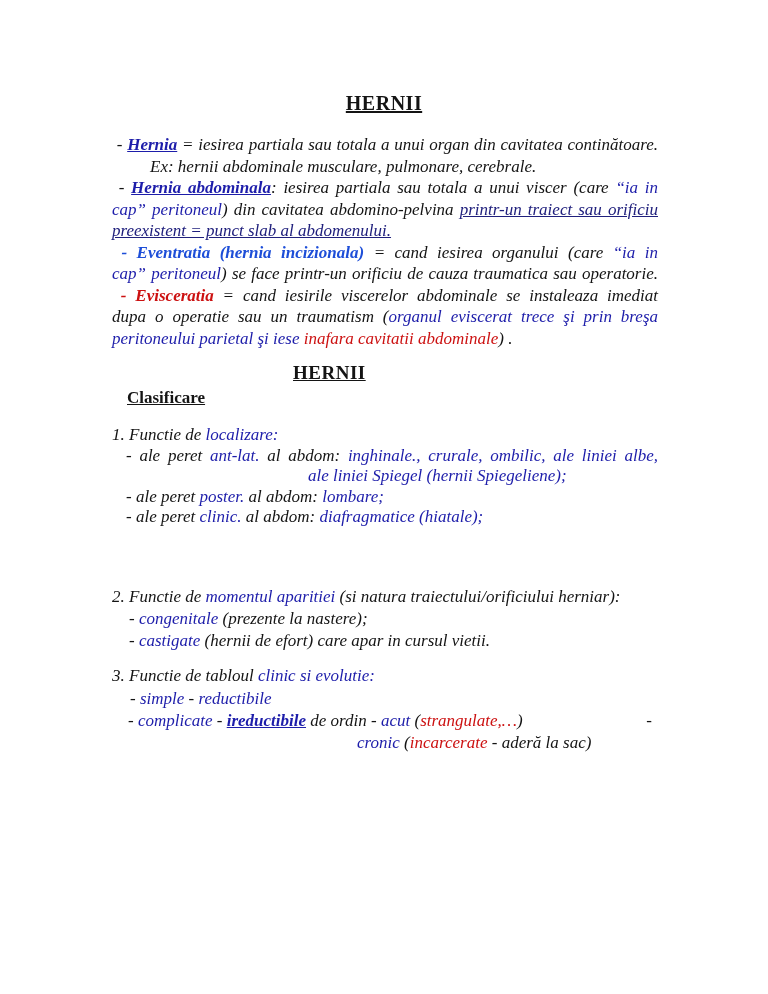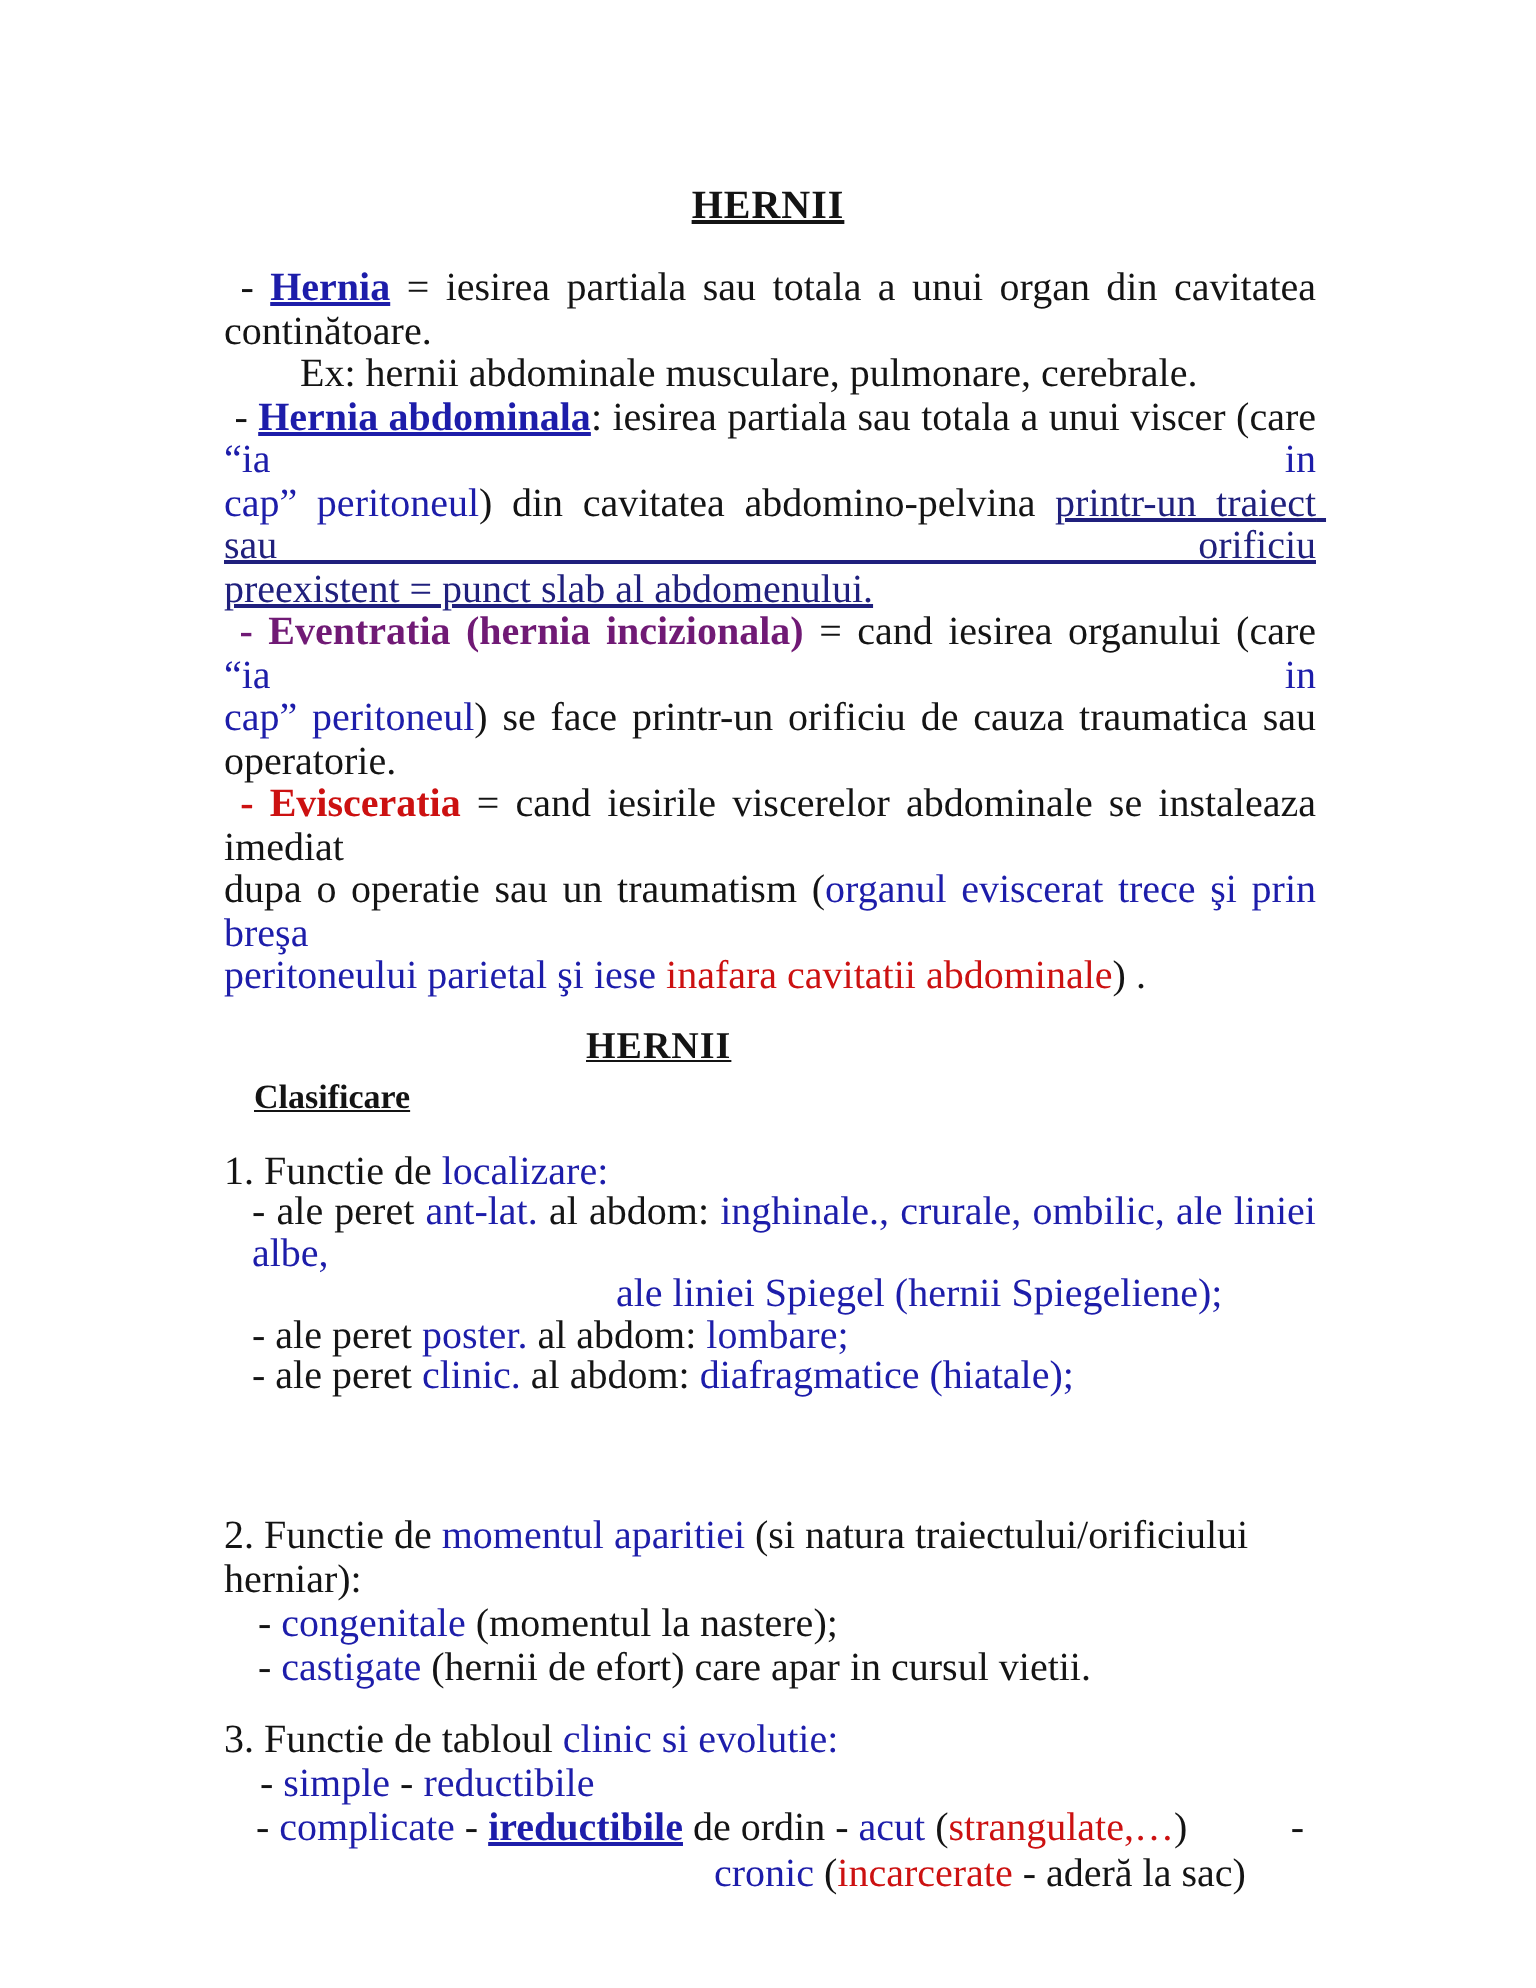--- a/index.html
+++ b/index.html
@@ -3,21 +3,21 @@
 <meta charset="utf-8">
 <style>
   html,body{margin:0;padding:0;background:#e8e8e8;}
   .page{
     width:768px;height:994px;background:#ffffff;position:relative;
     margin:0 auto;overflow:hidden;
     font-family:"Liberation Serif","DejaVu Serif",serif;
     color:#141414;
   }
   .content{padding-left:112px;padding-right:110px;}
-  .line{position:relative;font-size:20px;line-height:21.5px;white-space:pre-wrap;}
+  .line{position:relative;font-size:17px;line-height:21.5px;white-space:pre-wrap;font-style:italic;}
   .just{text-align:justify;text-align-last:justify;}
   .w{font-weight:bold;}
   .u{text-decoration:underline;}
   .seg-right{position:absolute;right:6px;}
   .title1{margin-top:90px;text-align:center;font-size:20px;line-height:26px;}
   .title1 span{font-weight:bold;text-decoration:underline;letter-spacing:0.5px;}
   .title2{margin-top:12px;padding-left:293px;font-size:19px;line-height:24px;}
   .title2 span{font-weight:bold;text-decoration:underline;letter-spacing:0.5px;}
   .h-clasificare{margin-top:2px;padding-left:127px;font-size:17px;line-height:22px;}
   .h-clasificare span{font-weight:bold;text-decoration:underline;}
@@ -39,42 +39,42 @@
 
 <div class="page">
   <div class="title1"><span>HERNII</span></div>
 
   <div id="sec-a" class="content">
       <div class="line just"><span style="color: rgb(20, 20, 20);"> - </span><span class="w u" style="color: rgb(29, 29, 170);">Hernia</span><span style="color: rgb(20, 20, 20);"> = iesirea partiala sau totala a unui organ din cavitatea continătoare.</span></div>
       <div class="line" style="padding-left: 38px;"><span style="color: rgb(20, 20, 20);">Ex: hernii abdominale musculare, pulmonare, cerebrale.</span></div>
       <div class="line just"><span style="color: rgb(20, 20, 20);"> - </span><span class="w u" style="color: rgb(29, 29, 170);">Hernia abdominala</span><span style="color: rgb(20, 20, 20);">: iesirea partiala sau totala a unui viscer (care </span><span style="color: rgb(29, 29, 170);">“ia in</span></div>
       <div class="line just"><span style="color: rgb(29, 29, 170);">cap” peritoneul</span><span style="color: rgb(20, 20, 20);">) din cavitatea abdomino-pelvina </span><span class="u" style="color: rgb(32, 32, 125);">printr-un traiect sau orificiu</span></div>
       <div class="line"><span class="u" style="color: rgb(32, 32, 125);">preexistent = punct slab al abdomenului.</span></div>
-      <div class="line just"><span class="w" style="color: #701a75; margin-top: 13px;"> - Eventratia (hernia incizionala)</span><span style="color: rgb(20, 20, 20);"> = cand iesirea organului (care </span><span style="color: rgb(29, 29, 170);">“ia in</span></div>
+      <div class="line just"><span class="w" style="color: #1d4ed8; margin-top: 13px;"> - Eventratia (hernia incizionala)</span><span style="color: rgb(20, 20, 20);"> = cand iesirea organului (care </span><span style="color: rgb(29, 29, 170);">“ia in</span></div>
       <div class="line just"><span style="color: rgb(29, 29, 170);">cap” peritoneul</span><span style="color: rgb(20, 20, 20);">) se face printr-un orificiu de cauza traumatica sau operatorie.</span></div>
       <div class="line just"><span class="w" style="color: rgb(204, 17, 17);"> - Evisceratia</span><span style="color: rgb(20, 20, 20);"> = cand iesirile viscerelor abdominale se instaleaza imediat</span></div>
       <div class="line just"><span style="color: rgb(20, 20, 20);">dupa o operatie sau un traumatism (</span><span style="color: rgb(29, 29, 170);">organul eviscerat trece şi prin breşa</span></div>
       <div class="line"><span style="color: rgb(29, 29, 170);">peritoneului parietal şi iese </span><span style="color: rgb(204, 17, 17);">inafara cavitatii abdominale</span><span style="color: rgb(20, 20, 20);">) .</span></div>
     </div>
 
   <div class="title2"><span>HERNII</span></div>
 
   <div class="h-clasificare"><span>Clasificare</span></div>
 
 
   <div id="sec-1" class="content">
       <div class="line"><span style="color: rgb(20, 20, 20);">1. Functie de </span><span style="color: rgb(29, 29, 170);">localizare:</span></div>
       <div class="line just" style="padding-left: 14px;"><span style="color: rgb(20, 20, 20);">- ale peret </span><span style="color: rgb(29, 29, 170);">ant-lat.</span><span style="color: rgb(20, 20, 20);"> al abdom: </span><span style="color: rgb(29, 29, 170);">inghinale., crurale, ombilic, ale liniei albe,</span></div>
       <div class="line" style="padding-left: 196px;"><span style="color: rgb(29, 29, 170);">ale liniei Spiegel (hernii Spiegeliene);</span></div>
       <div class="line" style="padding-left: 14px;"><span style="color: rgb(20, 20, 20);">- ale peret </span><span style="color: rgb(29, 29, 170);">poster.</span><span style="color: rgb(20, 20, 20);"> al abdom: </span><span style="color: rgb(29, 29, 170);">lombare;</span></div>
       <div class="line" style="padding-left: 14px;"><span style="color: rgb(20, 20, 20);">- ale peret </span><span style="color: rgb(29, 29, 170);">clinic.</span><span style="color: rgb(20, 20, 20);"> al abdom: </span><span style="color: rgb(29, 29, 170);">diafragmatice (hiatale);</span></div>
     </div>
   <div id="sec-2" class="content">
       <div class="line"><span style="color: rgb(20, 20, 20);">2. Functie de </span><span style="color: rgb(29, 29, 170);">momentul aparitiei</span><span style="color: rgb(20, 20, 20);"> (si natura traiectului/orificiului herniar):</span></div>
-      <div class="line" style="padding-left: 17px;"><span style="color: rgb(20, 20, 20);">- </span><span style="color: rgb(29, 29, 170);">congenitale</span><span style="color: rgb(20, 20, 20);"> (momentul la nastere);</span></div>
+      <div class="line" style="padding-left: 17px;"><span style="color: rgb(20, 20, 20);">- </span><span style="color: rgb(29, 29, 170);">congenitale</span><span style="color: rgb(20, 20, 20);"> (prezente la nastere);</span></div>
       <div class="line" style="padding-left: 17px;"><span style="color: rgb(20, 20, 20);">- </span><span style="color: rgb(29, 29, 170);">castigate</span><span style="color: rgb(20, 20, 20);"> (hernii de efort) care apar in cursul vietii.</span></div>
     </div>
   <div id="sec-3" class="content">
       <div class="line"><span style="color: rgb(20, 20, 20);">3. Functie de tabloul </span><span style="color: rgb(29, 29, 170);">clinic si evolutie:</span></div>
       <div class="line" style="padding-left: 18px;"><span style="color: rgb(20, 20, 20);">- </span><span style="color: rgb(29, 29, 170);">simple</span><span style="color: rgb(20, 20, 20);"> - </span><span style="color: rgb(29, 29, 170);">reductibile</span></div>
       <div class="line" style="padding-left: 16px;"><span style="color: rgb(20, 20, 20);">- </span><span style="color: rgb(29, 29, 170);">complicate</span><span style="color: rgb(20, 20, 20);"> - </span><span class="w u" style="color: rgb(29, 29, 170);">ireductibile</span><span style="color: rgb(20, 20, 20);"> de ordin - </span><span style="color: rgb(29, 29, 170);">acut</span><span style="color: rgb(20, 20, 20);"> (</span><span style="color: rgb(204, 17, 17);">strangulate,…</span><span style="color: rgb(20, 20, 20);">)</span><span class="seg-right" style="color: rgb(20, 20, 20);">-</span></div>
       <div class="line" style="padding-left: 245px;"><span style="color: rgb(29, 29, 170); text-align: right;">cronic</span><span style="color: rgb(20, 20, 20);"> (</span><span style="color: rgb(204, 17, 17);">incarcerate</span><span style="color: rgb(20, 20, 20);"> - aderă la sac)</span></div>
     </div>
 </div>
 

